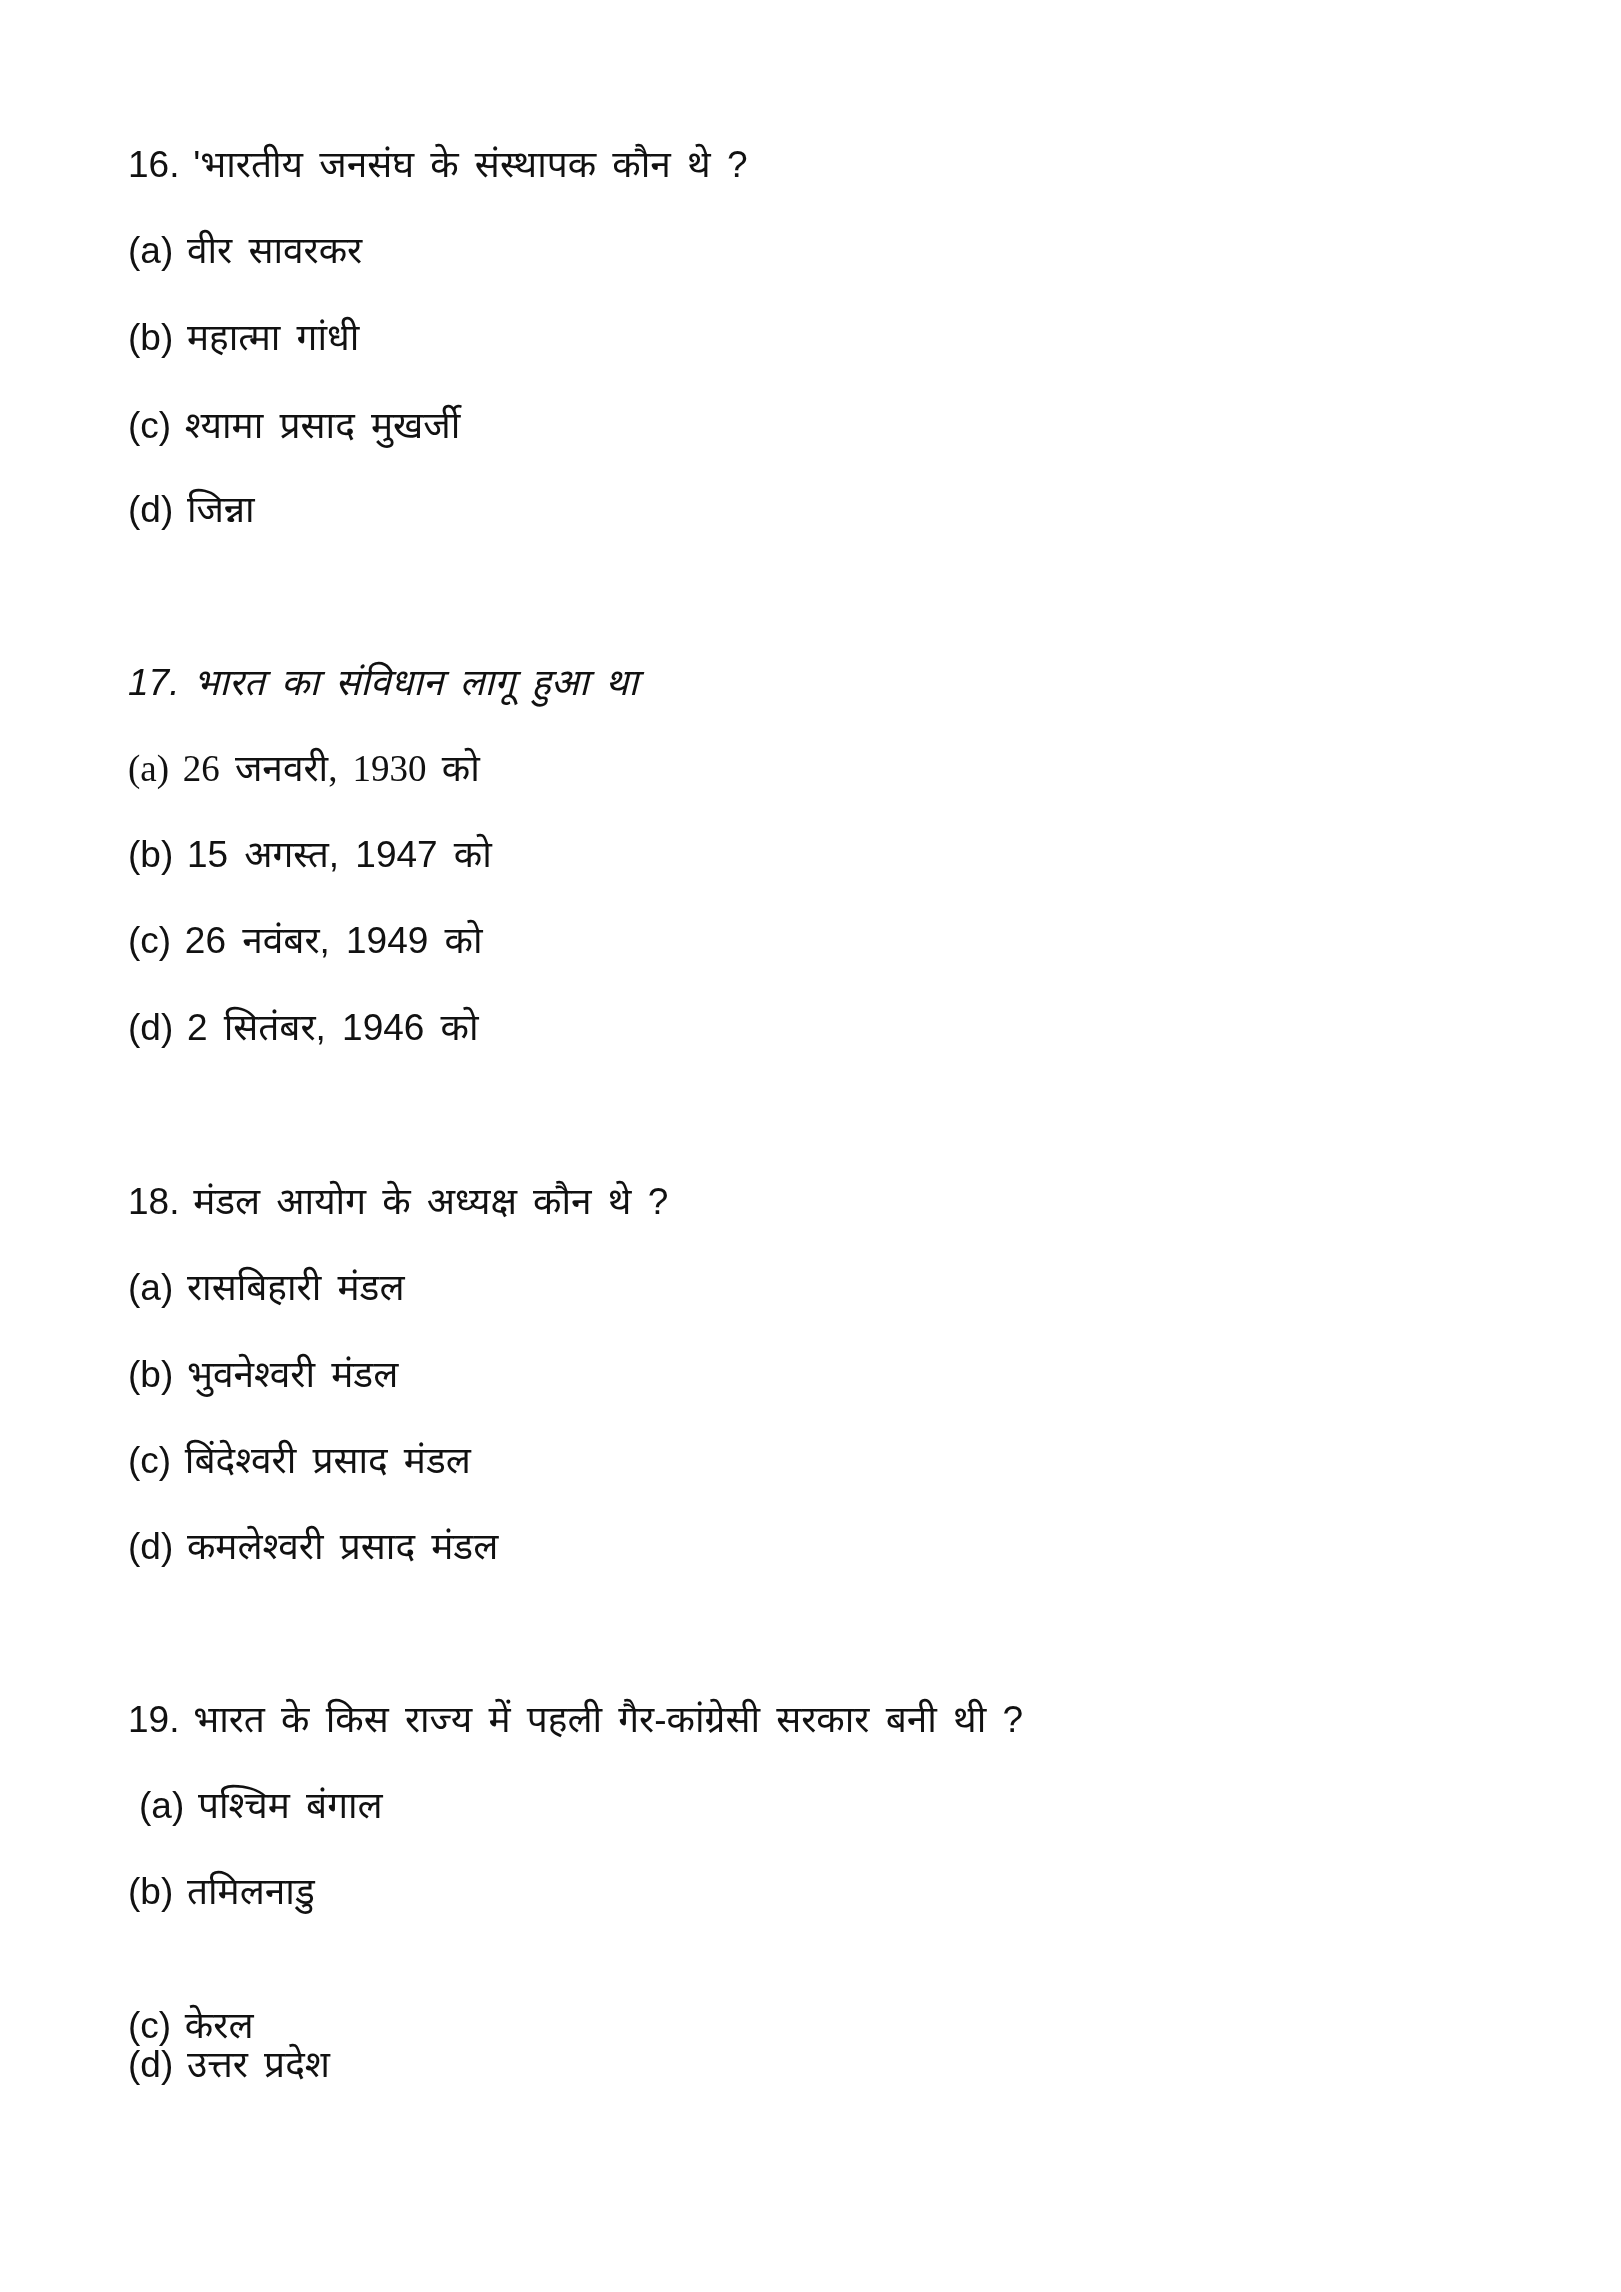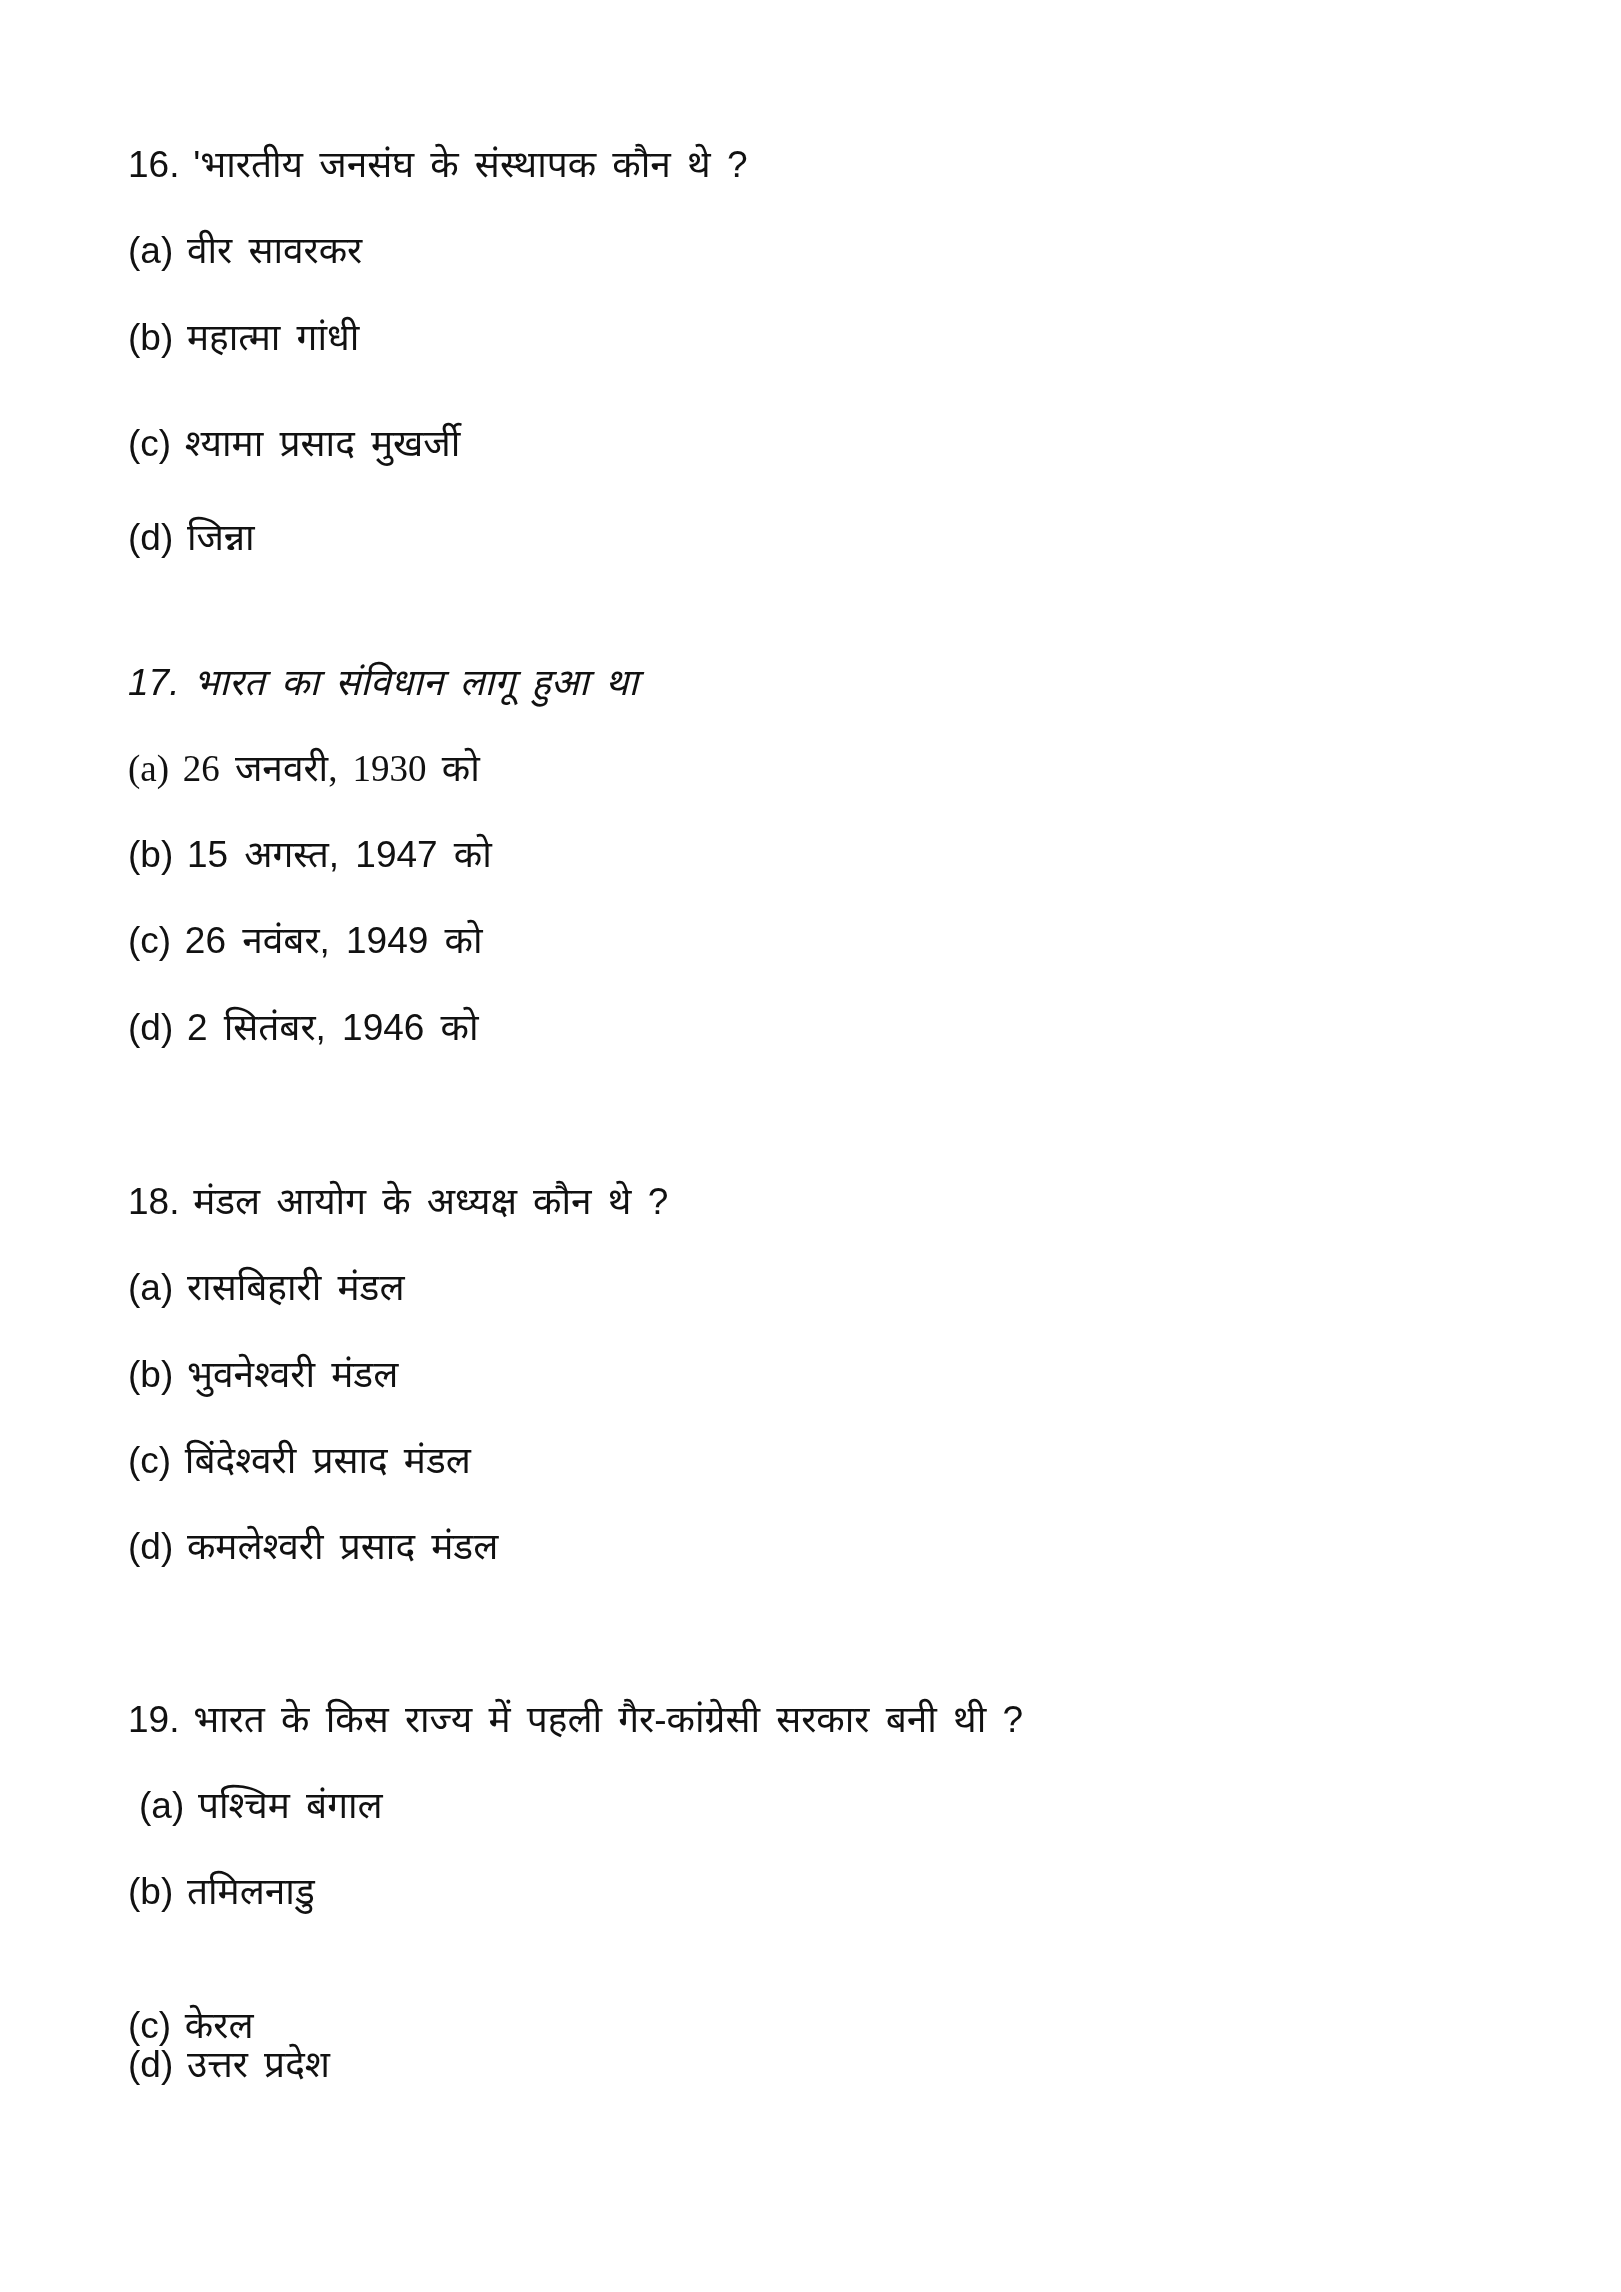--- a/index.html
+++ b/index.html
@@ -18,24 +18,24 @@
   <div class="q" style="top:0;">
     <div class="line" style="top:139px;">
       <span class="num">16.</span><span>'भारतीय जनसंघ के संस्थापक कौन थे  ?</span>
     </div>
     <div class="line" style="top:225px;">
       <span class="opt-label">(a)</span><span>वीर सावरकर</span>
     </div>
     <div class="line" style="top:312px;">
       <span class="opt-label">(b)</span><span>महात्मा गांधी</span>
     </div>
-    <div class="line" style="top:418px;">
+    <div class="line" style="top:400px;">
       <span class="opt-label">(c)</span><span>श्यामा प्रसाद मुखर्जी</span>
     </div>
-    <div class="line" style="top:484px;margin-top:28px;">
+    <div class="line" style="top:484px;">
       <span class="opt-label">(d)</span><span>जिन्ना</span>
     </div>
   </div>
 
   <div class="q" style="top:0;">
     <div class="line" style="top:657px;font-style:italic;">
       <span class="num">17.</span><span>भारत का संविधान लागू हुआ था</span>
     </div>
     <div class="line" style="top:743px;font-family:Liberation Serif, serif;">
       <span class="opt-label">(a)</span><span>26 जनवरी, 1930 को</span>

